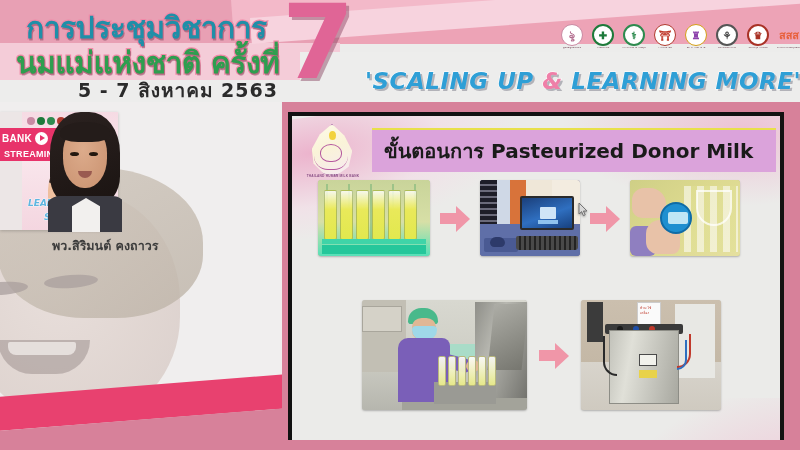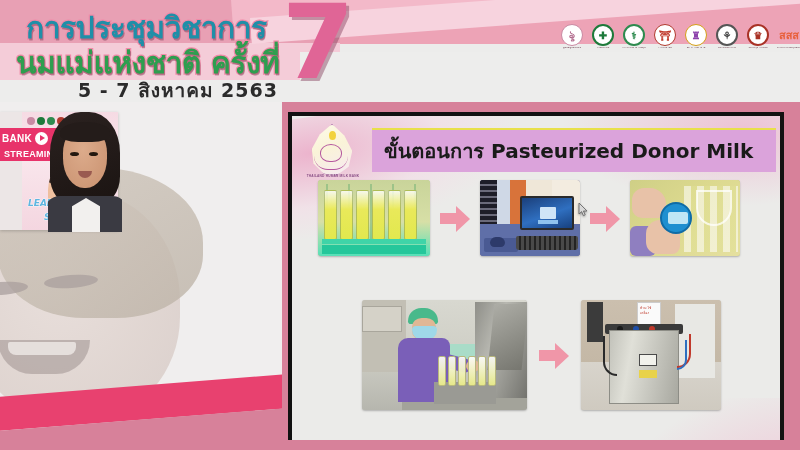--- a/index.html
+++ b/index.html
@@ -473,20 +473,23 @@
     <div class="hdr-band-b"></div>
     <div class="hdr-diag"></div>
     <div class="hdr-diag2"></div>
     <div class="hdr-white"></div>
 
     <div class="thai-title1">การประชุมวิชาการ</div>
     <div class="thai-title2">นมแม่แห่งชาติ ครั้งที่</div>
     <div class="hdr-date">5 - 7 สิงหาคม 2563</div>
     <div class="big-seven">7</div>
 
+    <div class="tagline">
+      <span>'SCALING UP </span><span class="amp">&amp;</span><span> LEARNING MORE'</span>
+    </div>
 
     <div class="logo-strip">
       <div class="logo-chip">
         <div class="logo-mark lm-1">ৡ</div>
         <div class="logo-cap">มูลนิธิศูนย์นมแม่</div>
       </div>
       <div class="logo-chip">
         <div class="logo-mark lm-2">✚</div>
         <div class="logo-cap">กรมอนามัย</div>
       </div>
@@ -570,20 +573,21 @@
     <div class="pr-hair"></div>
     <div class="pr-face"></div>
     <div class="pr-bang"></div>
     <div class="pr-eye l"></div>
     <div class="pr-eye r"></div>
     <div class="pr-mouth"></div>
     <div class="pr-suit"></div>
     <div class="pr-shirt"></div>
   </div>
 
+  <div class="speaker-name">พว.สิริมนต์  คงถาวร</div>
 
   <div class="slide-panel">
     <div class="panel-swoosh"></div>
     <div class="panel-swoosh2"></div>
     <div class="panel-corner"></div>
 
     <div class="hmb-logo">
       <div class="drop"></div>
       <div class="drop-dot"></div>
       <div class="drop-baby"></div>

